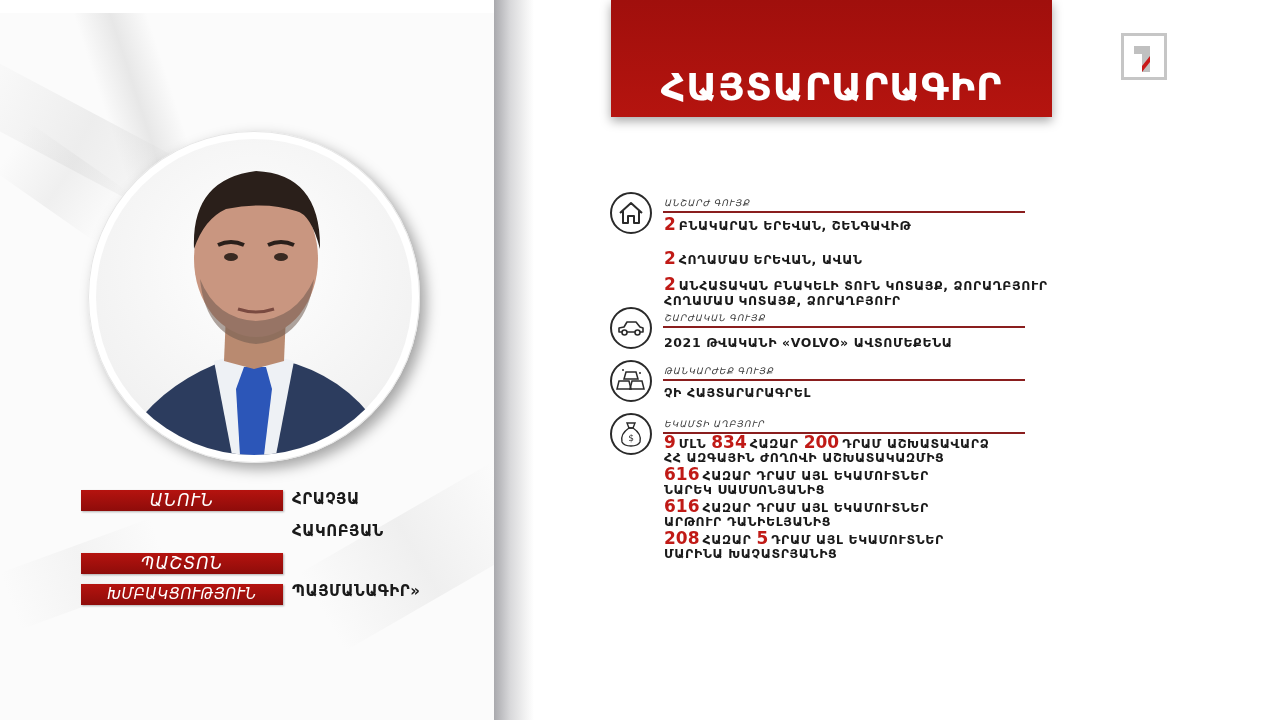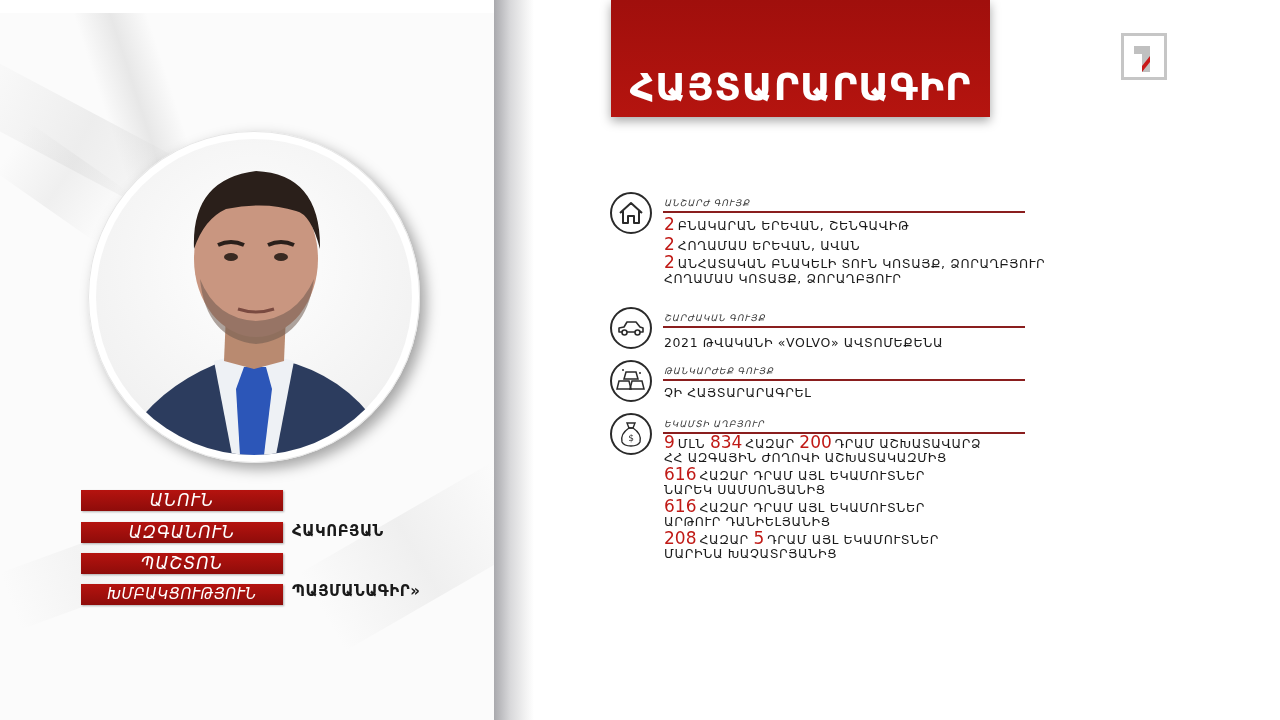--- a/index.html
+++ b/index.html
@@ -45,21 +45,21 @@
   
   .divider {
     position: absolute; left: 494px; top: 0; width: 40px; height: 720px;
     background: linear-gradient(90deg, #a9a9ad 0%, #d8d8da 40%, #f3f3f3 80%, #ffffff 100%);
   }
 
   
   .right-panel { position: absolute; left: 534px; top: 0; width: 746px; height: 720px; background: #ffffff; }
 
   .title-box {
-    position: absolute; left: 611px; top: 0; width: 379px; height: 117px;
+    position: absolute; left: 611px; top: 0; width: 441px; height: 117px;
     background: linear-gradient(180deg, #a00f0c 0%, #b5140f 100%);
     box-shadow: 0 4px 10px rgba(0,0,0,0.35);
   }
   .title-text {
     position: absolute; left: 0; right: 0; bottom: 8px;
     color: #ffffff; font-weight: bold; font-size: 38px; text-align: center; letter-spacing: 1px;
     font-family: "DejaVu Sans", sans-serif;
   }
 
   .logo {
@@ -75,21 +75,21 @@
   }
   .section-heading {
     position: absolute; left: 54px; top: 6px; font-size: 9px; font-style: italic;
     color: #3a3a3a; letter-spacing: 1px; white-space: nowrap; font-family: Liberation Serif, serif;
   }
   .section-rule {
     position: absolute; left: 53px; top: 19px; width: 362px; height: 2px; background: #8a1e1e;
   }
   .section-lines { position: absolute; left: 54px; top: 24px; width: 380px; }
   .line {
-    font-weight: normal; font-size: 12.5px; color: #1a1a1a; letter-spacing: 0.6px;
+    font-weight: bold; font-size: 12.5px; color: #1a1a1a; letter-spacing: 0.6px;
     line-height: 16px; white-space: nowrap;
   }
   .line .num { color: #c01a16; font-size: 17px; letter-spacing: 0; margin-right: 3px; }
   .line .sub { display: block; line-height: 13px; }
   .entry { margin-bottom: 3px; }
   .entry-tight .line { line-height: 15px; }
 </style>
 </head>
 <body>
 
@@ -124,23 +124,23 @@
       <path d="M122 106 Q135 100 148 106" stroke="#2a1f1a" stroke-width="4" fill="none"></path>
       <path d="M172 106 Q185 100 198 106" stroke="#2a1f1a" stroke-width="4" fill="none"></path>
 
       <path d="M142 170 Q160 176 178 170" stroke="#7a4a40" stroke-width="3" fill="none"></path>
     </svg>
   </div>
 
   <div class="info-table">
     <div class="info-row" style="top:0px">
       <div class="info-label">ԱՆՈՒՆ</div>
+      <div class="info-value">ՀՐԱՉՅԱ</div>
     </div>
     <div class="info-row" style="top:32px">
-      <div class="info-label">ԱԶԳԱՆՈՒՆ</div>
       <div class="info-value">ՀԱԿՈԲՅԱՆ</div>
     </div>
     <div class="info-row" style="top:63px">
       <div class="info-label">ՊԱՇՏՈՆ</div>
     </div>
     <div class="info-row" style="top:94px; height:40px">
       <div class="info-label" style="font-size:15px; letter-spacing:0.5px;">ԽՄԲԱԿՑՈՒԹՅՈՒՆ</div>
       <div class="info-value">
         <span style="display:block; line-height:16px">ՊԱՅՄԱՆԱԳԻՐ»</span>
       </div>
@@ -166,22 +166,22 @@
 <div class="section" style="top:192px">
   <div class="section-icon">
     <svg width="28" height="28" viewBox="0 0 28 28">
         <path d="M3 14 L14 4 L25 14 M6 12 L6 24 L11 24 L11 17 L17 17 L17 24 L22 24 L22 12" stroke="#2a2a2a" stroke-width="2" fill="none" stroke-linejoin="round"></path>
       </svg>
   </div>
   <div class="section-heading">ԱՆՇԱՐԺ ԳՈՒՅՔ</div>
   <div class="section-rule"></div>
   <div class="section-lines">
     <div class="line"><span class="num">2</span><span>ԲՆԱԿԱՐԱՆ ԵՐԵՎԱՆ, ՇԵՆԳԱՎԻԹ</span></div>
-    <div class="line" style="margin-top:2px"><span class="num">2</span><span>ՀՈՂԱՄԱՍ ԵՐԵՎԱՆ, ԱՎԱՆ</span></div>
-    <div class="line" style="margin-top:0"><span class="num">2</span><span>ԱՆՀԱՏԱԿԱՆ ԲՆԱԿԵԼԻ ՏՈՒՆ ԿՈՏԱՅՔ, ՁՈՐԱՂԲՅՈՒՐ</span><span class="sub">ՀՈՂԱՄԱՍ ԿՈՏԱՅՔ, ՁՈՐԱՂԲՅՈՒՐ</span></div>
+    <div class="line" style="margin-top:16px"><span class="num">2</span><span>ՀՈՂԱՄԱՍ ԵՐԵՎԱՆ, ԱՎԱՆ</span></div>
+    <div class="line" style="margin-top:8px"><span class="num">2</span><span>ԱՆՀԱՏԱԿԱՆ ԲՆԱԿԵԼԻ ՏՈՒՆ ԿՈՏԱՅՔ, ՁՈՐԱՂԲՅՈՒՐ</span><span class="sub">ՀՈՂԱՄԱՍ ԿՈՏԱՅՔ, ՁՈՐԱՂԲՅՈՒՐ</span></div>
   </div>
 </div>
 
 <div class="section" style="top:307px">
   <div class="section-icon">
     <svg width="30" height="22" viewBox="0 0 30 22">
         <path d="M3 15 L3 11 L8 10 L11 5 L20 5 L24 10 L27 11 L27 15 Z" stroke="#2a2a2a" stroke-width="1.6" fill="none" stroke-linejoin="round"></path>
         <circle cx="8.5" cy="15.5" r="2.5" fill="#fff" stroke="#2a2a2a" stroke-width="1.6"></circle>
         <circle cx="21.5" cy="15.5" r="2.5" fill="#fff" stroke="#2a2a2a" stroke-width="1.6"></circle>
       </svg>

